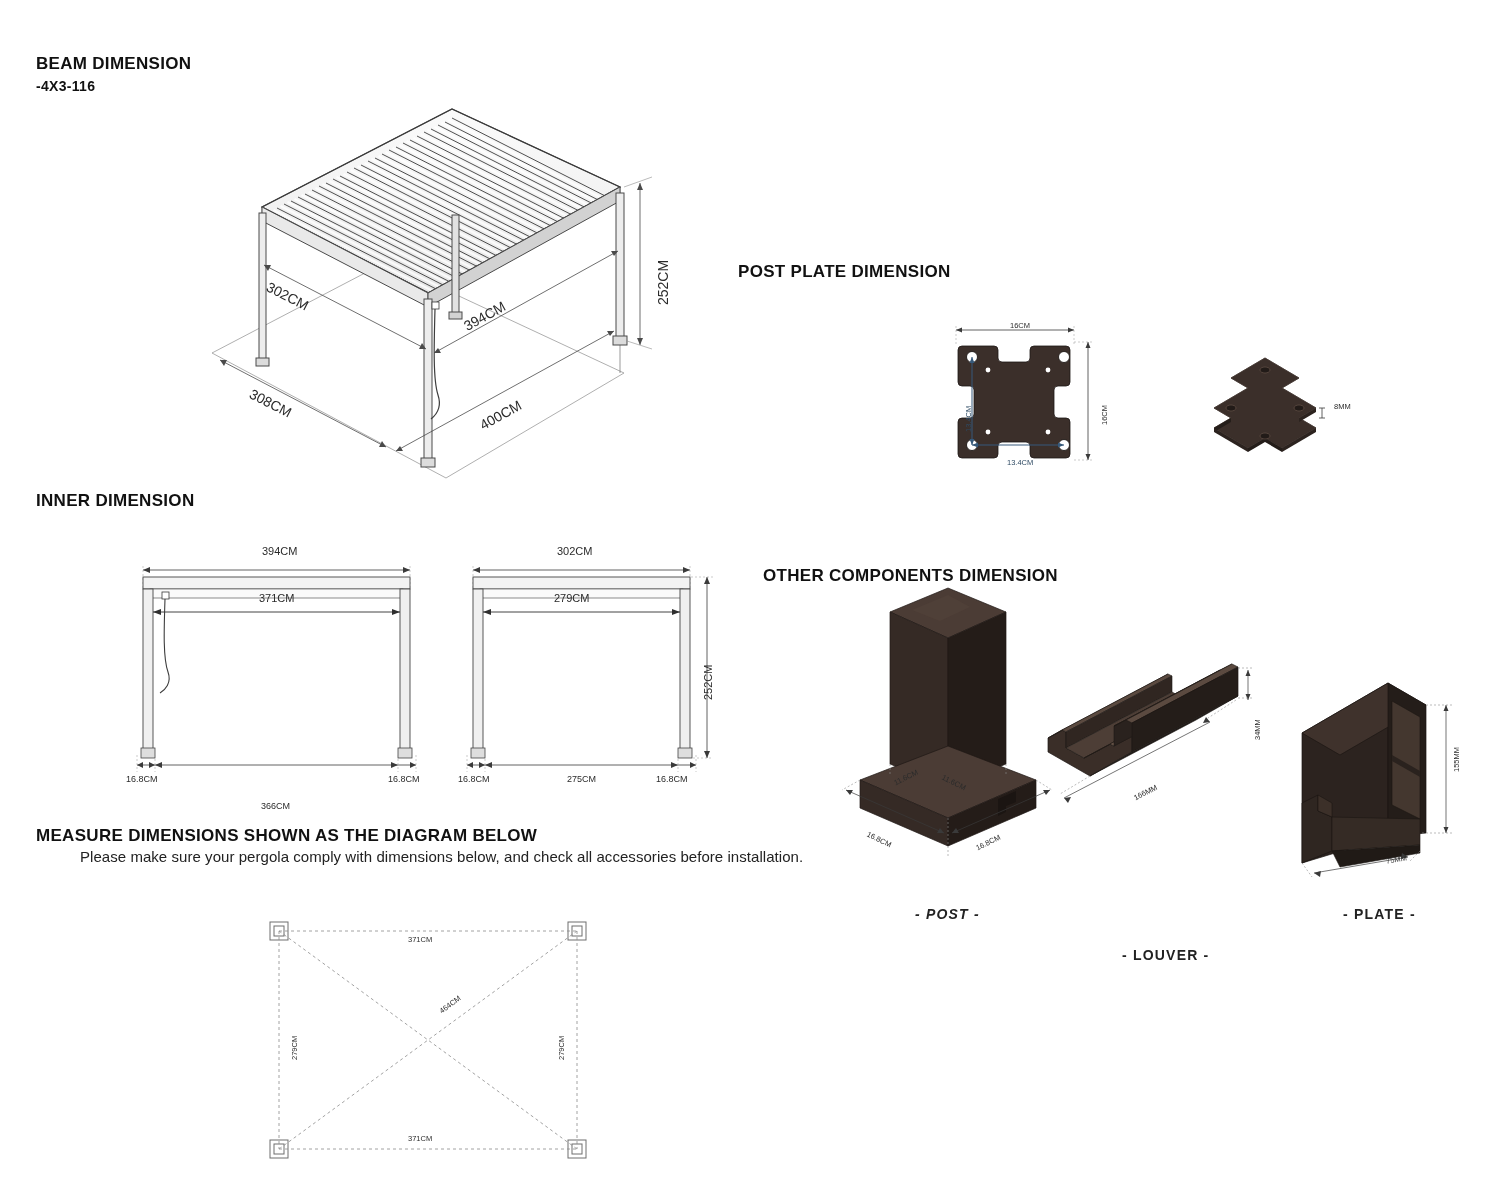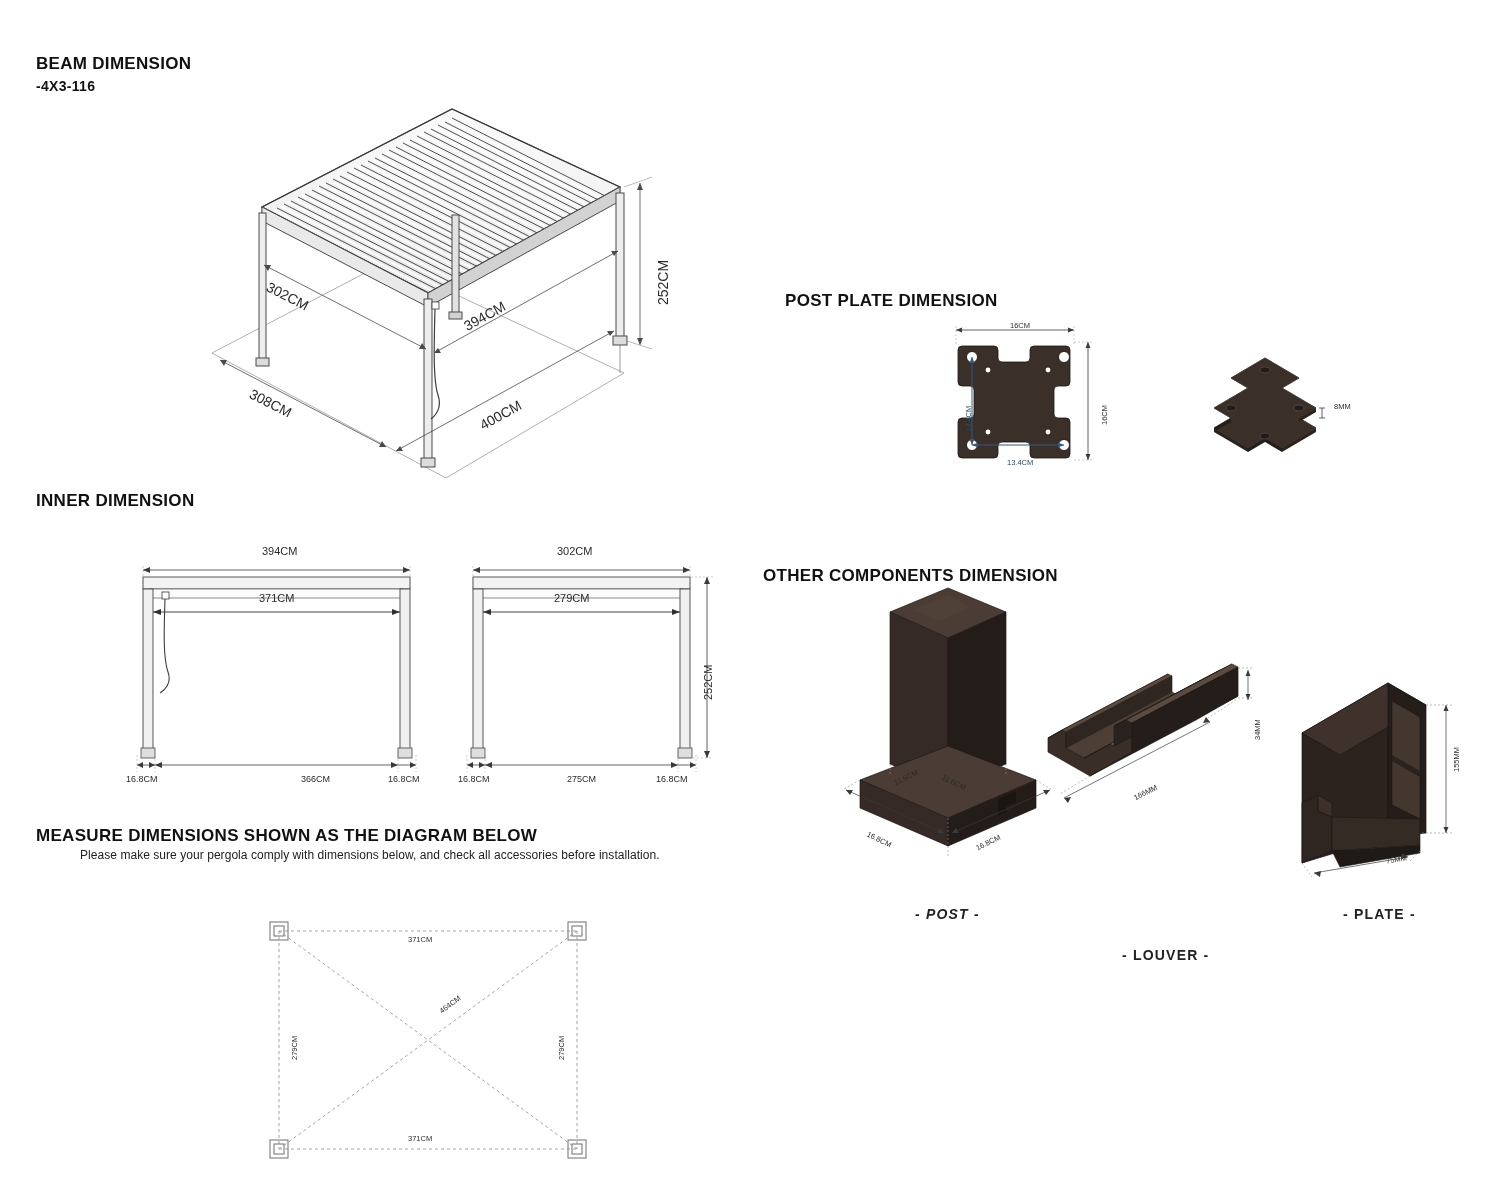--- a/index.html
+++ b/index.html
@@ -7,21 +7,21 @@
     width:1500px;height:1196px;position:relative;overflow:hidden;
     font-family:"Liberation Sans","DejaVu Sans",sans-serif;
     color:#1a1a1a;
   }
   .abs{position:absolute;}
   .sec-title{
     font-size:17px;font-weight:bold;letter-spacing:.3px;color:#111;
     white-space:nowrap;
   }
   .sec-sub{font-size:14px;font-weight:bold;letter-spacing:.3px;color:#111;white-space:nowrap;}
-  .sec-note{font-size:12px;color:#222;white-space:nowrap;letter-spacing:.05px;padding-left:44px;}
+  .sec-note{font-size:15px;color:#222;white-space:nowrap;letter-spacing:.05px;padding-left:44px;}
   .dim{
     font-size:11px;color:#2b2b2b;white-space:nowrap;
     font-family:"Liberation Sans","DejaVu Sans",sans-serif;
   }
   .dim.sm{font-size:9px;}
   .dim.xs{font-size:7.5px;}
   .dim.big{font-size:14px;}
   .dim.blue{color:#2e4a63;}
   .part-label{font-size:14px;font-weight:bold;letter-spacing:1.2px;color:#222;white-space:nowrap;}
   svg{display:block;overflow:visible;}
@@ -205,21 +205,21 @@
     <line x1="17" y1="205" x2="17" y2="222"></line>
     <line x1="35" y1="205" x2="35" y2="222"></line>
     <line x1="278" y1="205" x2="278" y2="222"></line>
     <line x1="296" y1="205" x2="296" y2="222"></line>
   </g>
 </svg>
 </div>
 <div class="abs dim" style="left:262px;top:545px;">394CM</div>
 <div class="abs dim" style="left:259px;top:592px;">371CM</div>
 <div class="abs dim sm" style="left:126px;top:774px;">16.8CM</div>
-<div class="abs dim sm" style="left:261px;top:774px;margin-left:40px;">366CM</div>
+<div class="abs dim sm" style="left:261px;top:801px;">366CM</div>
 <div class="abs dim sm" style="left:388px;top:774px;">16.8CM</div>
 
 <div class="abs" style="left:455px;top:550px;">
 <svg width="270" height="240" viewBox="0 0 270 240">
   <line x1="18" y1="20" x2="235" y2="20" stroke="#3a3a3a" stroke-width="0.8"></line>
   <polygon points="18,20 25,17 25,23" fill="#3a3a3a"></polygon>
   <polygon points="235,20 228,17 228,23" fill="#3a3a3a"></polygon>
   <line x1="18" y1="16" x2="18" y2="40" stroke="#a8a8a8" stroke-width="0.6" stroke-dasharray="2,2"></line>
   <line x1="235" y1="16" x2="235" y2="40" stroke="#a8a8a8" stroke-width="0.6" stroke-dasharray="2,2"></line>
 
@@ -257,21 +257,21 @@
   </g>
 </svg>
 </div>
 <div class="abs dim" style="left:557px;top:545px;">302CM</div>
 <div class="abs dim" style="left:554px;top:592px;">279CM</div>
 <div class="abs dim rot90" style="left:702px;top:700px;">252CM</div>
 <div class="abs dim sm" style="left:458px;top:774px;">16.8CM</div>
 <div class="abs dim sm" style="left:567px;top:774px;">275CM</div>
 <div class="abs dim sm" style="left:656px;top:774px;">16.8CM</div>
 
-<div class="abs sec-title" style="left:785px;top:262px;margin-top:29px;">POST PLATE DIMENSION</div>
+<div class="abs sec-title" style="left:738px;top:262px;">POST PLATE DIMENSION</div>
 
 <div class="abs" style="left:940px;top:318px;">
 <svg width="180" height="165" viewBox="0 0 180 165">
 
   <line x1="16" y1="12" x2="134" y2="12" stroke="#3a3a3a" stroke-width="0.8"></line>
   <polygon points="16,12 22,9.5 22,14.5" fill="#3a3a3a"></polygon>
   <polygon points="134,12 128,9.5 128,14.5" fill="#3a3a3a"></polygon>
   <line x1="16" y1="8" x2="16" y2="26" stroke="#a8a8a8" stroke-width="0.6" stroke-dasharray="2,2"></line>
   <line x1="134" y1="8" x2="134" y2="26" stroke="#a8a8a8" stroke-width="0.6" stroke-dasharray="2,2"></line>
 

